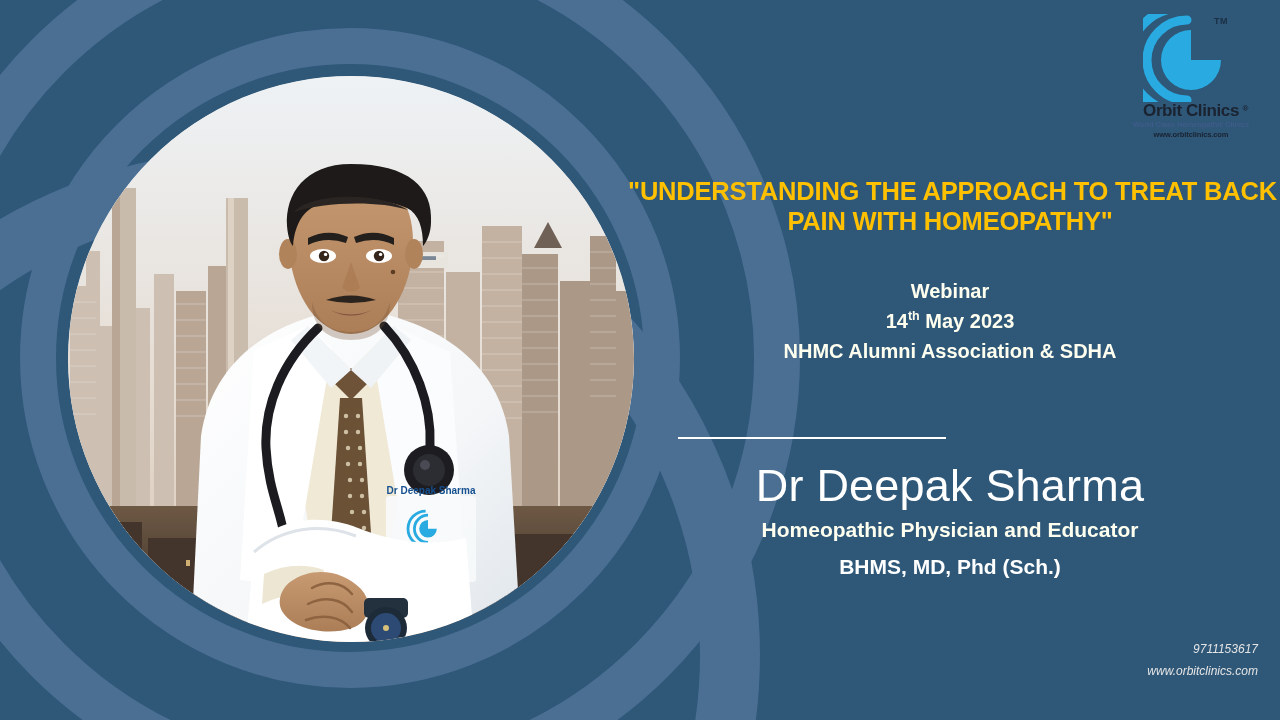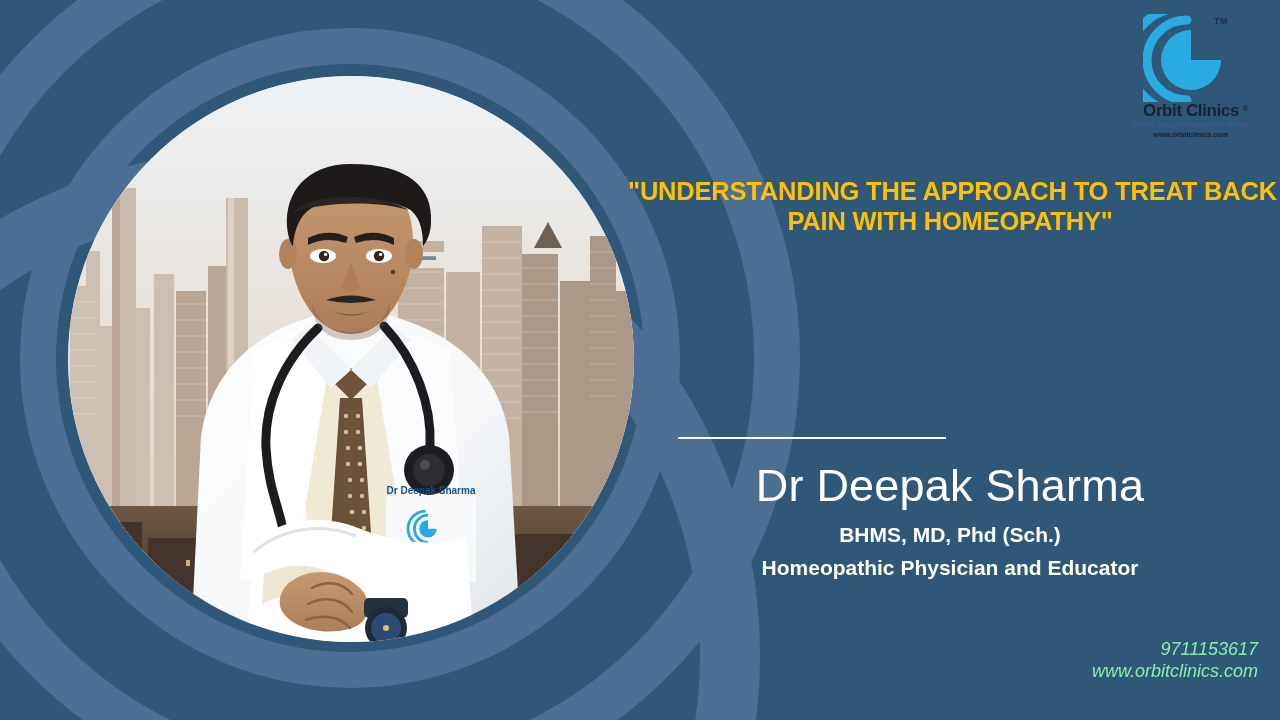--- a/index.html
+++ b/index.html
@@ -179,22 +179,22 @@
     letter-spacing:-0.1px;
   }
 
   
   #contact {
     position:absolute;
     right:22px; bottom:38px;
     text-align:right;
   }
   .contact-line {
-    color:#86efac;
-    font-size:18px;
+    color:#e5e5e5;
+    font-size:12px;
     font-style:italic;
     line-height:22px;
   }
 </style>
 </head>
 <body>
 
 <div id="slide">
 
   <div class="ring" id="ring-outer"></div>
@@ -432,27 +432,32 @@
     </svg>
   </div>
 
   <div id="content">
 
     <div id="title-block">
       <div class="title-line">"UNDERSTANDING THE APPROACH TO TREAT BACK</div>
       <div class="title-line">PAIN WITH HOMEOPATHY"</div>
     </div>
 
+    <div id="event-block">
+      <div class="event-line">Webinar</div>
+      <div class="event-line"><span>14</span><span class="sup">th</span><span> May 2023</span></div>
+      <div class="event-line">NHMC Alumni Association &amp; SDHA</div>
+    </div>
 
     <div id="divider"></div>
 
     <div id="speaker-block">
       <div id="speaker-name">Dr Deepak Sharma</div>
+      <div id="speaker-role">Homeopathic Physician and Educator</div>
       <div id="speaker-quals">BHMS, MD, Phd (Sch.)</div>
-      <div id="speaker-role">Homeopathic Physician and Educator</div>
     </div>
   </div>
 
   <div id="logo">
     <div id="logo-mark">
       <svg width="96" height="88" viewBox="0 0 96 88" xmlns="http://www.w3.org/2000/svg">
         <g transform="translate(48,46)">
           <path d="M0 0 h30 A30 30 0 1 1 0 -30 z" fill="#29aae1"></path>
           <path d="M-4 -40 A40 40 0 0 0 -4 40" fill="none" stroke="#29aae1" stroke-width="9" stroke-linecap="round"></path>
           <path d="M-10 -52 A52 52 0 0 0 -10 52" fill="none" stroke="#29aae1" stroke-width="9" stroke-linecap="round"></path>

